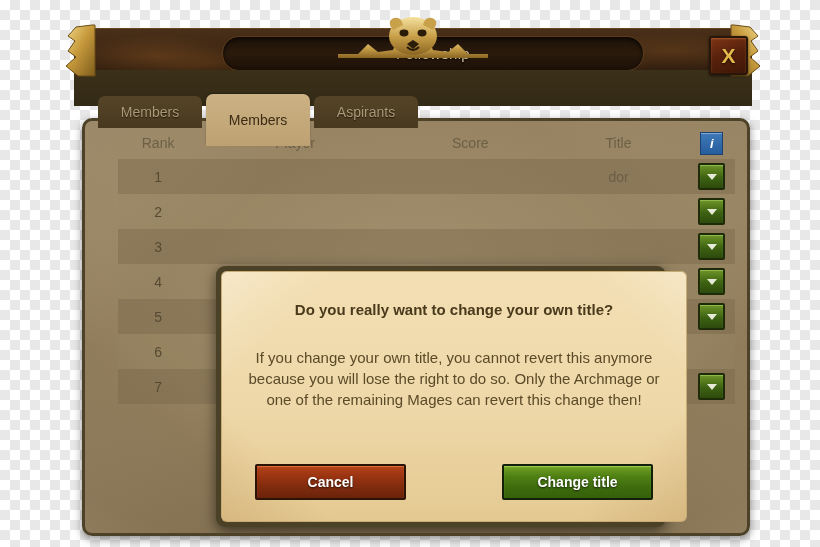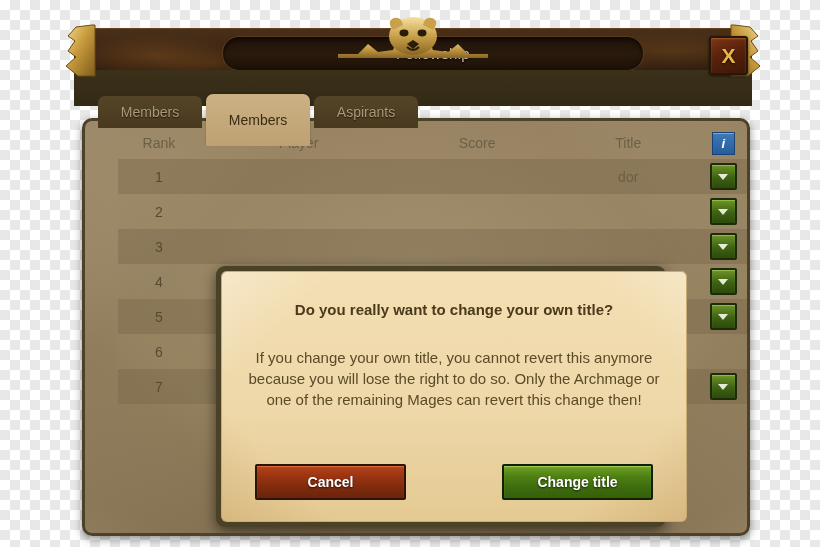--- a/index.html
+++ b/index.html
@@ -178,21 +178,21 @@
       linear-gradient(45deg, rgba(255,240,210,.12) 0%, transparent 18%) bottom left,
       linear-gradient(-45deg, rgba(255,240,210,.14) 0%, transparent 18%) bottom right;
     background-repeat: no-repeat;
     background-size: 100% 100%;
     pointer-events: none;
   }
 
   
   #table-area {
     position: absolute;
-    left: 0; top: 0; right: 0;
+    left: 0; top: 0; right: 12px;
     z-index: 2;
     padding-left: 33px;
   }
   .thead {
     display: flex;
     align-items: center;
     height: 32px;
     padding: 6px 0 0 0;
     color: #6c6046;
     font-size: 14px;

